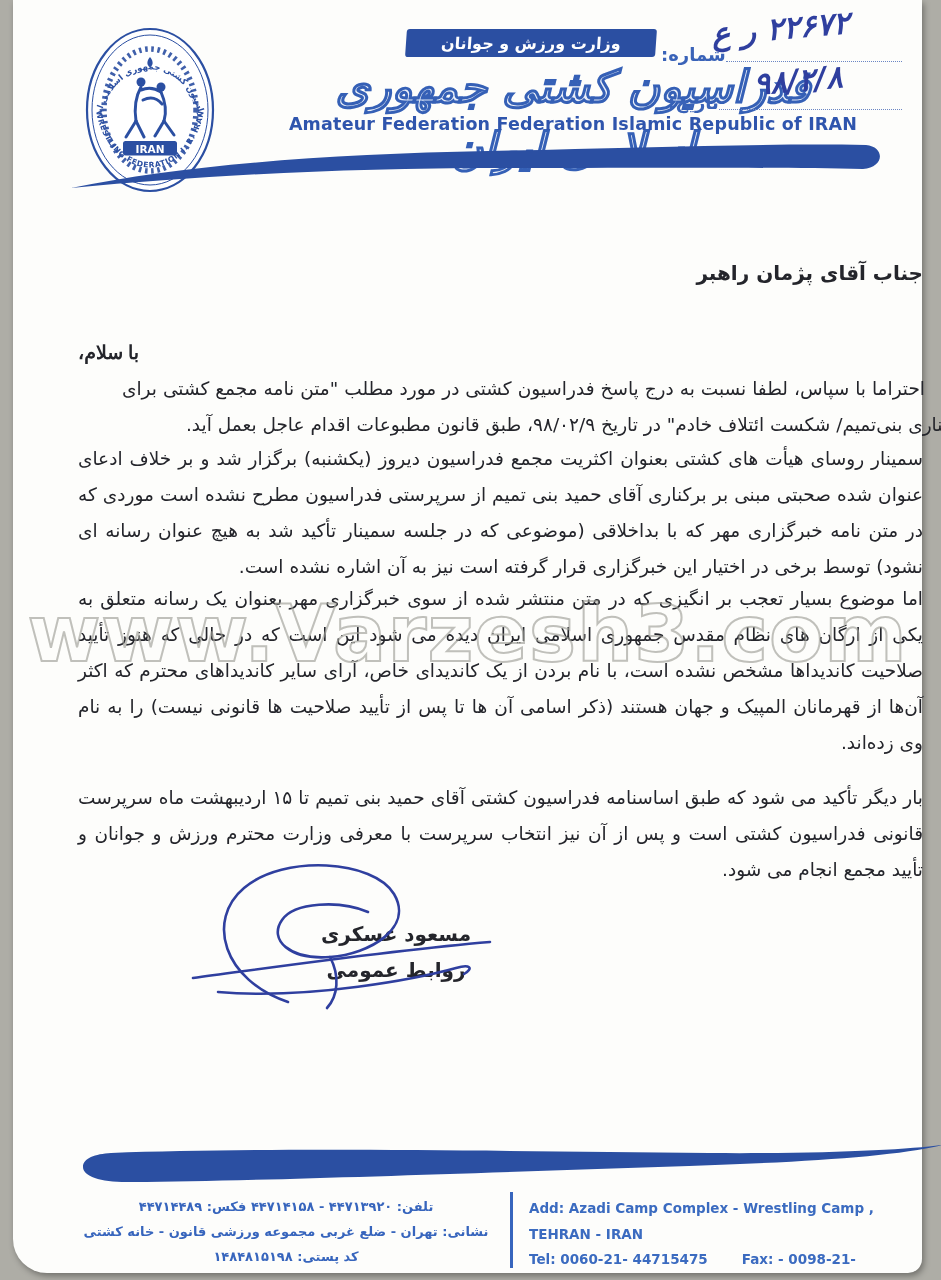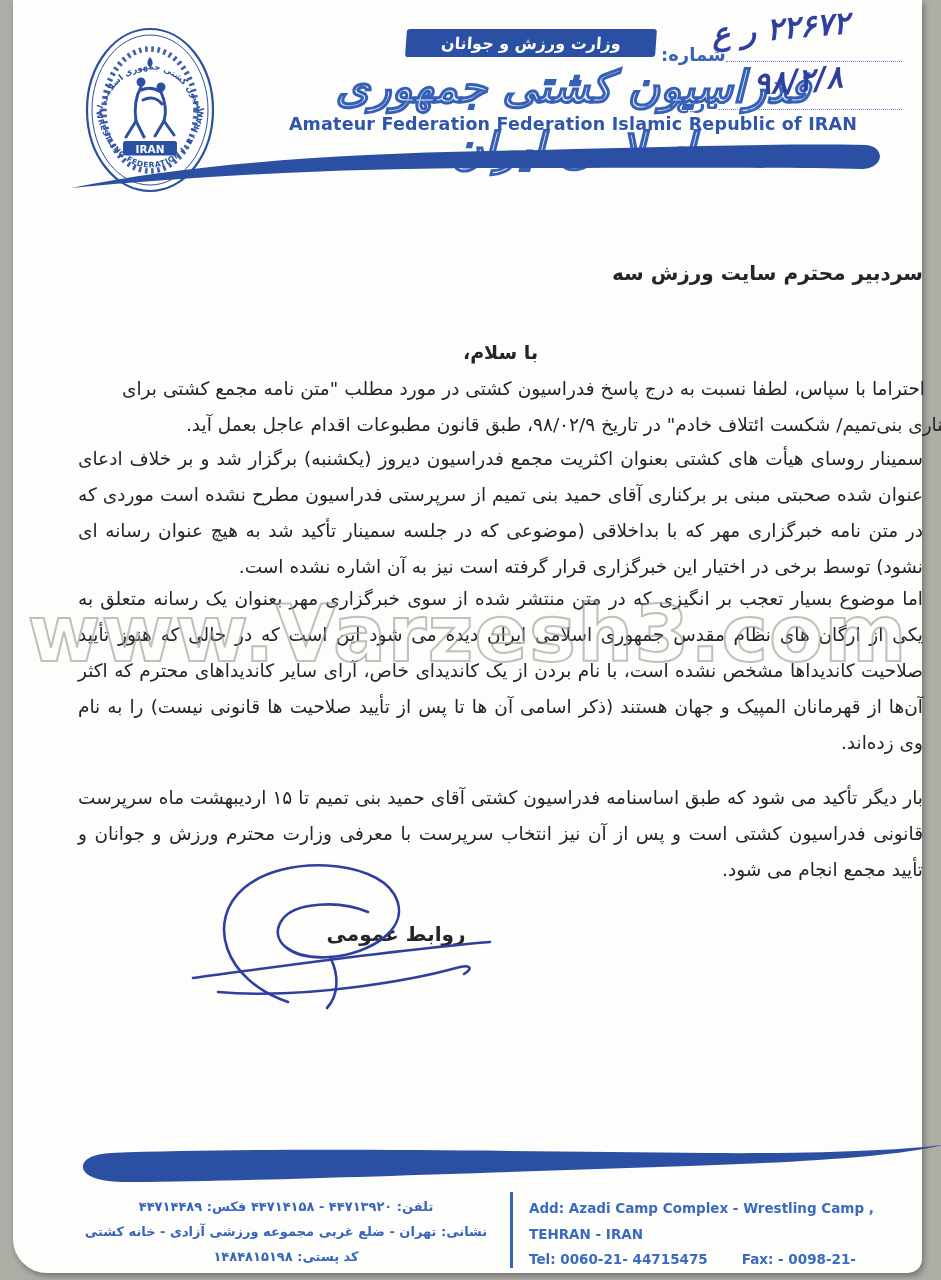--- a/index.html
+++ b/index.html
@@ -47,21 +47,21 @@
   .ref-row .dots { flex:1; border-bottom:1.5px dotted #6b86c4; margin:0 4px 3px 0; height:12px;}
   .hand {
     color:#2f3f9f; font-size:31px; font-style:italic; font-weight:bold;
     transform:rotate(-5deg); direction:rtl; white-space:nowrap;
     letter-spacing:3px;
   }
 
   
   .fa-text { direction:rtl; color:#24252b; font-size:18.5px; }
   .recipient { left:65px; top:254px; width:845px; text-align:right; font-weight:bold; font-size:20px; line-height:39px; }
-  .salutation { left:65px; top:341px; width:845px; text-align:center; font-weight:bold; font-size:19px; }
+  .salutation { left:65px; top:341px; width:845px; text-align:left; font-weight:bold; font-size:19px;font-family:Liberation Serif, serif; }
   .para { left:65px; width:845px; text-align:justify; line-height:36px; }
   .para.indent { text-indent:42px; }
   .sig-block { left:283px; top:916px; width:200px; text-align:center; font-weight:bold; font-size:20px; line-height:36px; direction:rtl; color:#24252b; }
 
   
   .watermark {
     left:0; top:588px; width:100%; text-align:center;
     font-size:79px; font-weight:bold;
     color:rgba(255,255,255,0);
     -webkit-text-stroke:2px rgba(160,160,152,.65);
@@ -139,36 +139,37 @@
   </div>
   <div class="abs hand" style="left:700px;top:62px;width:170px;text-align:center;direction:ltr;">۹۸/۲/۸</div>
 
   <svg class="abs" style="left:55px;top:141px;" width="842" height="52" viewBox="0 0 842 52">
     <path d="M 798,4 C 700,2 560,7 420,10 C 260,13 115,24 3,47
              C 140,34 280,27 430,27 C 575,27 700,26 795,28
              C 816,27 818,6 798,4 Z" fill="#2b4fa2"></path>
   </svg>
 
   <div class="abs fa-text recipient">
-    <div>سردبیر محترم سایت ورزش سه</div>
+    <div>جناب آقای پژمان راهبر</div>
   </div>
 
   <div class="abs fa-text salutation">با سلام،</div>
 
   <div class="abs fa-text para indent" style="top:371px;margin-left:44px;">احتراما با سپاس، لطفا نسبت به درج پاسخ فدراسیون کشتی در مورد مطلب "متن نامه مجمع کشتی برای برکناری بنی‌تمیم/ شکست ائتلاف خادم" در تاریخ ۹۸/۰۲/۹، طبق قانون مطبوعات اقدام عاجل بعمل آید.</div>
 
   <div class="abs fa-text para" style="top:441px;">سمینار روسای هیأت های کشتی بعنوان اکثریت مجمع فدراسیون دیروز (یکشنبه) برگزار شد و بر خلاف ادعای عنوان شده صحبتی مبنی بر برکناری آقای حمید بنی تمیم از سرپرستی فدراسیون مطرح نشده است موردی که در متن نامه خبرگزاری مهر که با بداخلاقی (موضوعی که در جلسه سمینار تأکید شد به هیچ عنوان رسانه ای نشود) توسط برخی در اختیار این خبرگزاری قرار گرفته است نیز به آن اشاره نشده است.</div>
 
   <div class="abs fa-text para" style="top:581px;">اما موضوع بسیار تعجب بر انگیزی که در متن منتشر شده از سوی خبرگزاری مهر بعنوان یک رسانه متعلق به یکی از ارگان های نظام مقدس جمهوری اسلامی ایران دیده می شود این است که در حالی که هنوز تأیید صلاحیت کاندیداها مشخص نشده است، با نام بردن از یک کاندیدای خاص، آرای سایر کاندیداهای محترم که اکثر آن‌ها از قهرمانان المپیک و جهان هستند (ذکر اسامی آن ها تا پس از تأیید صلاحیت ها قانونی نیست) را به نام وی زده‌اند.</div>
 
   <div class="abs fa-text para" style="top:780px;">بار دیگر تأکید می شود که طبق اساسنامه فدراسیون کشتی آقای حمید بنی تمیم تا ۱۵ اردیبهشت ماه سرپرست قانونی فدراسیون کشتی است و پس از آن نیز انتخاب سرپرست با معرفی وزارت محترم ورزش و جوانان و تأیید مجمع انجام می شود.</div>
 
   <div class="abs watermark">www.Varzesh3.com</div>
 
   <div class="abs sig-block">
+    <div>مسعود عسکری</div>
     <div>روابط عمومی</div>
   </div>
 
   <svg class="abs" style="left:175px;top:858px;" width="310" height="155" viewBox="0 0 310 155">
     <g stroke="#2f3f9f" stroke-width="2.6" fill="none" stroke-linecap="round">
       <path d="M 100,144 C 35,122 18,62 56,30 C 96,-4 186,2 206,36 C 226,70 182,96 142,99 C 102,102 80,82 94,62 C 106,44 152,42 180,54"></path>
       <path d="M 142,99 C 152,118 150,138 139,150"></path>
       <path d="M 5,120 C 95,108 205,92 302,84"></path>
       <path d="M 30,134 C 122,142 232,120 268,110 C 282,106 286,110 276,116"></path>
     </g>
@@ -177,21 +178,21 @@
   <svg class="abs" style="left:56px;top:1141px;" width="880" height="48" viewBox="0 0 880 48">
     <path d="M 42,12 C 200,6 430,10 640,12 C 760,13 850,8 878,3
              C 832,15 740,21 620,25 C 400,32 190,40 64,41
              C 34,42 14,36 14,26 C 14,17 26,13 42,12 Z" fill="#2b4fa2"></path>
   </svg>
 
   <div class="abs footer-divider"></div>
 
   <div class="abs footer-fa">
     <div>تلفن: ۴۴۷۱۳۹۲۰ - ۴۴۷۱۴۱۵۸ فکس: ۴۴۷۱۴۴۸۹</div>
-    <div>نشانی: تهران - ضلع غربی مجموعه ورزشی آزادی - خانه کشتی</div>
+    <div>نشانی: تهران - ضلع غربی مجموعه ورزشی قانون - خانه کشتی</div>
     <div>کد پستی: ۱۴۸۴۸۱۵۱۹۸</div>
   </div>
 
   <div class="abs footer-en">
     <div>Add: Azadi Camp Complex - Wrestling Camp , TEHRAN - IRAN</div>
     <div>
       <span>Tel: 0060-21- 44715475</span><span class="gap"></span><span>Fax: - 0098-21-44714489</span>
     </div>
 
   </div>

